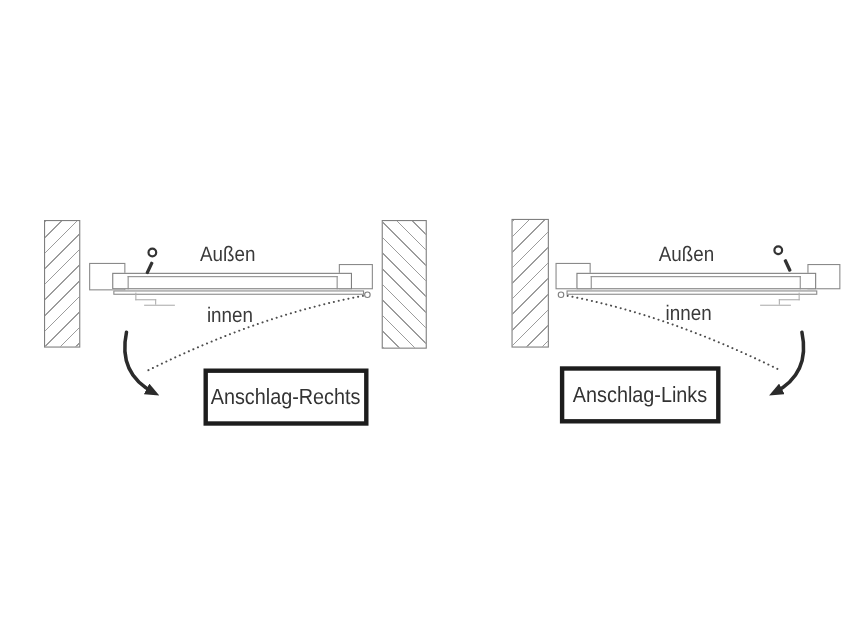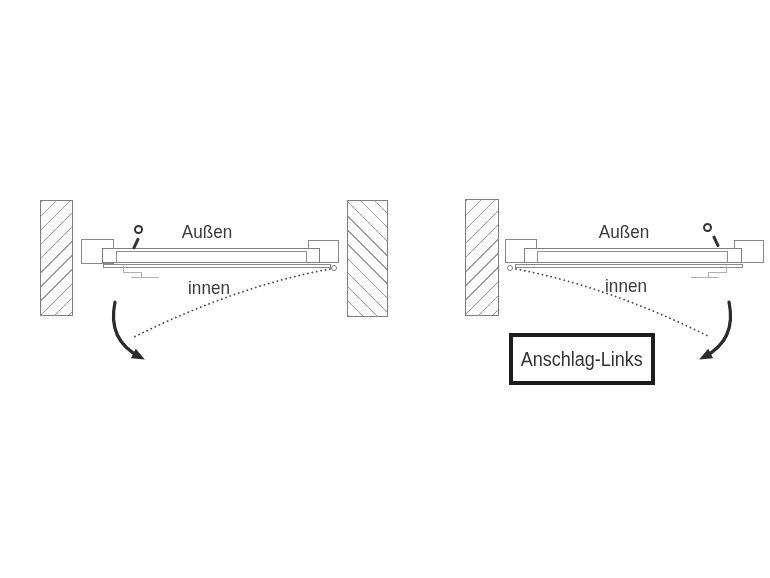--- a/index.html
+++ b/index.html
@@ -58,20 +58,23 @@
     <div class="abs vline" style="left:104px;top:272px;height:5px;"></div>
     <div class="abs hline" style="left:94px;top:277px;width:28px;"></div>
 
     <div class="abs hinge" style="left:294px;top:265px;"></div>
     <div class="abs knob" style="left:97px;top:225px;"></div>
     <div class="abs stem" style="left:100px;top:238px;transform:rotate(25deg);"></div>
 
     <div class="abs lbl" style="left:120px;top:221px;">Außen</div>
     <div class="abs lbl" style="left:122px;top:277px;">innen</div>
 
+    <div class="abs caption-box" style="left:148px;top:335px;width:150px;height:52px;">
+      <span class="caption-text">Anschlag-Rechts</span>
+    </div>
   </div>
 
   <div class="abs" style="left:0;top:0;width:770px;height:578px;">
     <div class="abs wall hatch-f" style="left:428px;top:199px;width:34px;height:117px;"></div>
     <div class="abs wall hatch-b" style="left:735px;top:199px;width:34px;height:117px;"></div>
 
     <div class="abs block" style="left:468px;top:239px;width:32px;height:24px;"></div>
     <div class="abs block" style="left:697px;top:240px;width:30px;height:23px;"></div>
 
     <div class="abs leaf" style="left:487px;top:248px;width:218px;height:15px;"></div>

